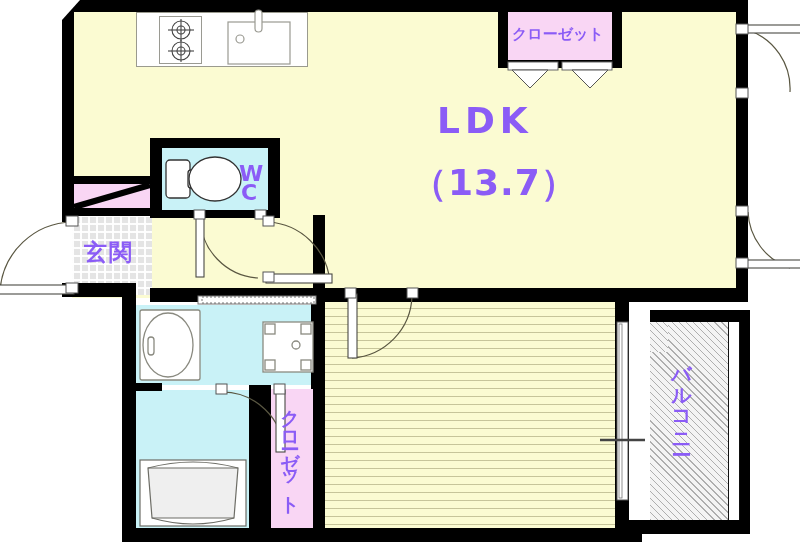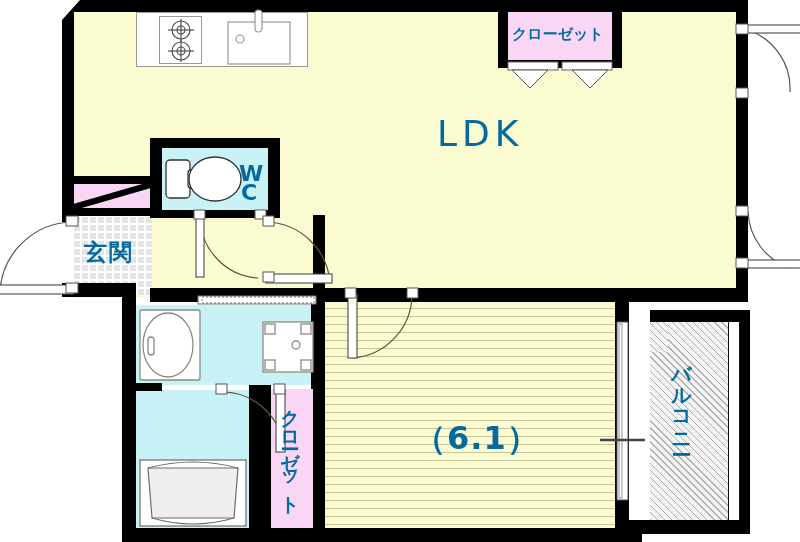--- a/index.html
+++ b/index.html
@@ -29,21 +29,21 @@
   }
   
   .hatch{
     background-color:#f4f4f4;
     background-image:repeating-linear-gradient(45deg,
       rgba(90,90,90,.45) 0 1px, rgba(0,0,0,0) 1px 5px);
   }
   
   .fix{background:#ffffff;border:1.4px solid #8a8a80;}
   .fixthin{background:#ffffff;border:1px solid #9a9a92;}
-  .lbl{position:absolute;color:#0369a1;white-space:nowrap;line-height:1;}
+  .lbl{position:absolute;color:#8b5cf6;white-space:nowrap;line-height:1;}
   .vlbl{writing-mode:vertical-rl;text-orientation:upright;}
   svg{position:absolute;left:0;top:0;overflow:visible;}
   .arc{fill:none;stroke:#5a5742;stroke-width:1.2;}
   .leaf{fill:#ffffff;stroke:#4a4a44;stroke-width:1.1;}
 </style>
 </head>
 <body>
 
 <div id="plan">
 
@@ -227,23 +227,23 @@
     </g>
 
     <g>
       <rect x="508" y="62" width="50" height="8" fill="#fff" stroke="#666" stroke-width="1"></rect>
       <rect x="562" y="62" width="50" height="8" fill="#fff" stroke="#666" stroke-width="1"></rect>
       <polygon points="512,70 548,70 530,88" fill="#ffffff" stroke="#555" stroke-width="1"></polygon>
       <polygon points="572,70 608,70 590,88" fill="#ffffff" stroke="#555" stroke-width="1"></polygon>
     </g>
   </svg>
 
-  <div class="lbl" style="left:437px;top:116px;font-size:36px;font-weight:normal;letter-spacing:5px;">LDK</div>
-
-  <div class="lbl" style="left:414px;top:422px;font-size:32px;font-weight:bold;letter-spacing:1px;">（6.1）</div>
+  <div class="lbl" style="left:437px;top:103px;font-size:36px;font-weight:bold;letter-spacing:5px;">LDK</div>
+  <div class="lbl" style="left:411px;top:165px;font-size:36px;font-weight:bold;letter-spacing:1px;">（13.7）</div>
+
 
   <div class="lbl" style="left:84px;top:241px;font-size:23px;font-weight:bold;letter-spacing:2px;">玄関</div>
 
   <div class="lbl" style="left:239px;top:163px;font-size:22px;font-weight:bold;">W</div>
   <div class="lbl" style="left:241px;top:182px;font-size:22px;font-weight:bold;">C</div>
 
   <div class="lbl" style="left:512px;top:27px;font-size:15px;font-weight:bold;letter-spacing:0px;">クローゼット</div>
 
   <div class="lbl vlbl" style="left:281px;top:396px;font-size:19px;font-weight:bold;">クローゼット</div>
 

